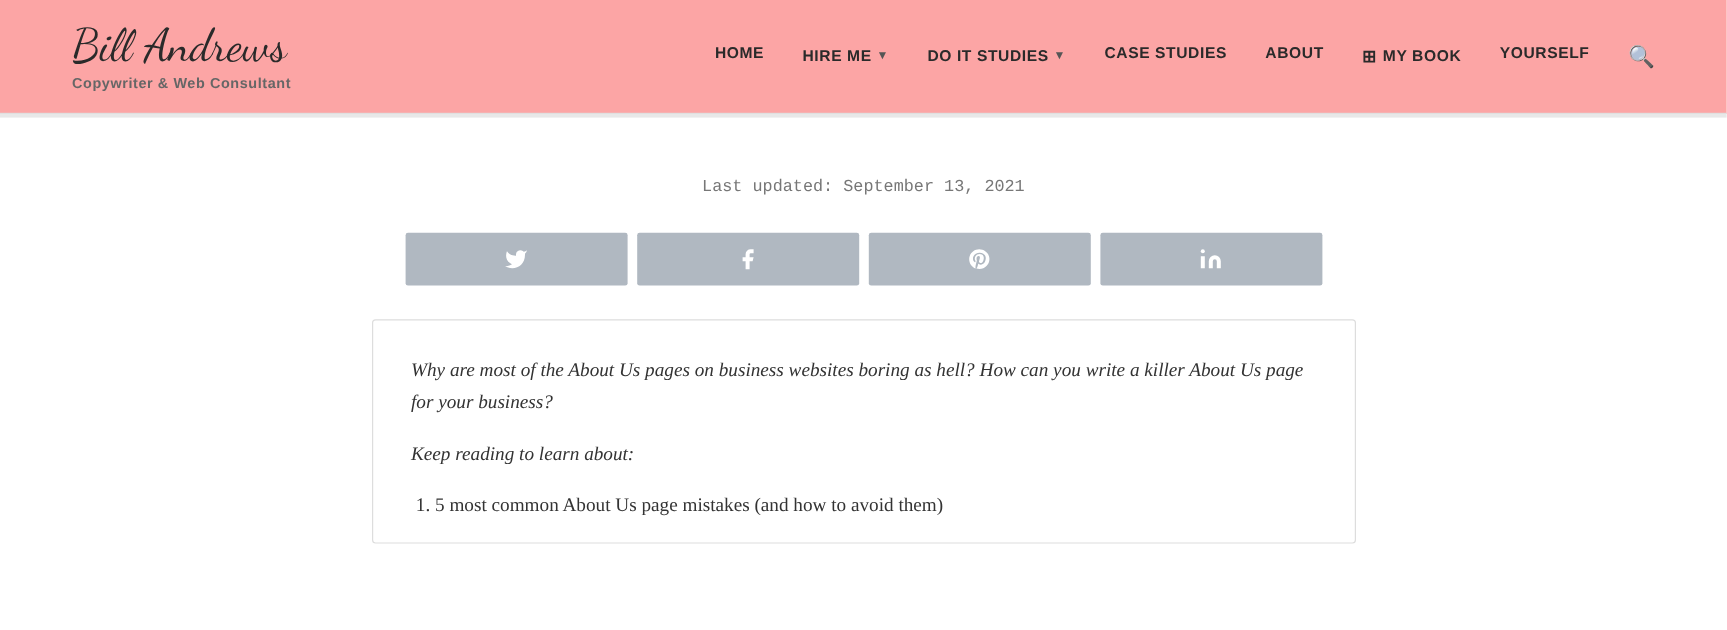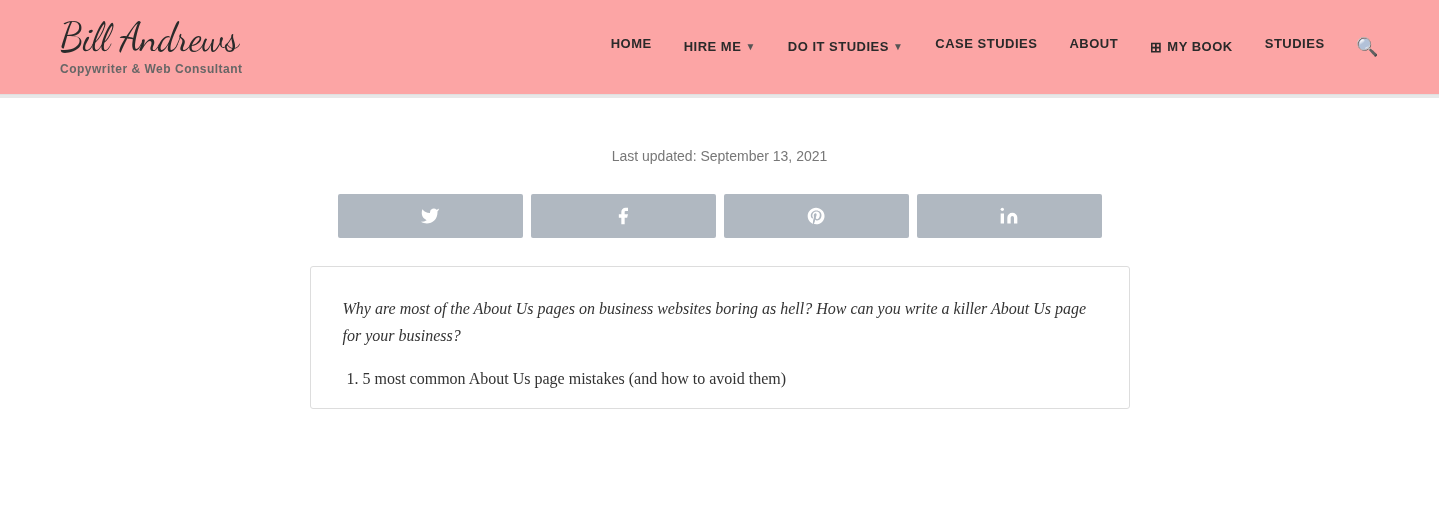--- a/index.html
+++ b/index.html
@@ -103,21 +103,21 @@
       font-family: 'Georgia', serif;
       font-size: 36px;
       font-weight: 700;
       color: #1a1a1a;
       text-align: center;
       line-height: 1.3;
       margin-bottom: 18px;
     }
 
     .article-date {
-      font-family: Liberation Sans, sans-serif;
+      font-family: Liberation Mono, monospace;
       font-size: 14px;
       color: #777;
       text-align: center;
       margin-bottom: 30px;
     }
 
     
     .share-buttons {
       display: flex;
       gap: 0;
@@ -201,21 +201,21 @@
 
     <a class="nav-item">CASE STUDIES</a>
 
     <a class="nav-item">ABOUT</a>
 
     <a class="nav-item nav-book">
       <span class="book-icon">⊞</span>
       <span>MY BOOK</span>
     </a>
 
-    <a class="nav-item">STUDIES</a>
+    <a class="nav-item">YOURSELF</a>
 
     <span class="search-icon-nav">🔍</span>
   </nav>
 </header>
 
 <div class="header-divider"></div>
 
 <main class="main-content">
 
 
@@ -241,18 +241,19 @@
     <button class="share-btn">
       <svg xmlns="http://www.w3.org/2000/svg" width="20" height="20" viewBox="0 0 24 24" fill="white">
         <path d="M16 8a6 6 0 016 6v7h-4v-7a2 2 0 00-2-2 2 2 0 00-2 2v7h-4v-7a6 6 0 016-6zM2 9h4v12H2z"></path>
           <circle cx="4" cy="4" r="2"></circle>
       </svg>
     </button>
   </div>
 
   <div class="content-box">
     <p>Why are most of the About Us pages on business websites boring as hell? How can you write a killer About Us page for your business?</p>
+    <p>Keep reading to learn about:</p>
     <ol>
       <li>5 most common About Us page mistakes (and how to avoid them)</li>
     </ol>
   </div>
 
 </main>
 
 </body></html>

